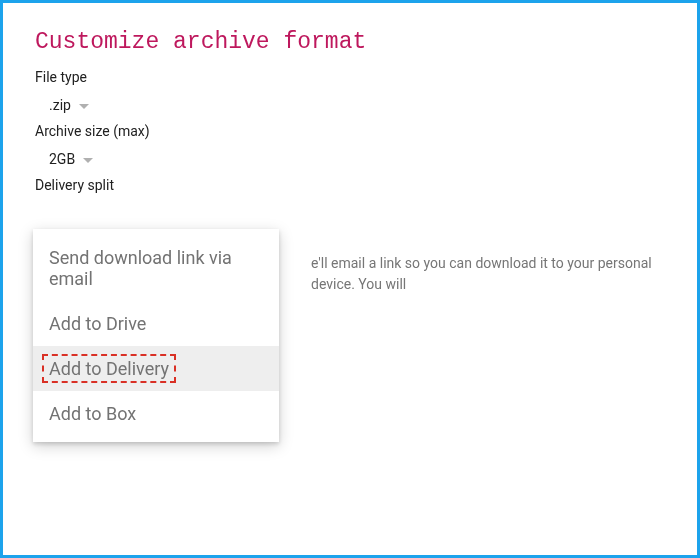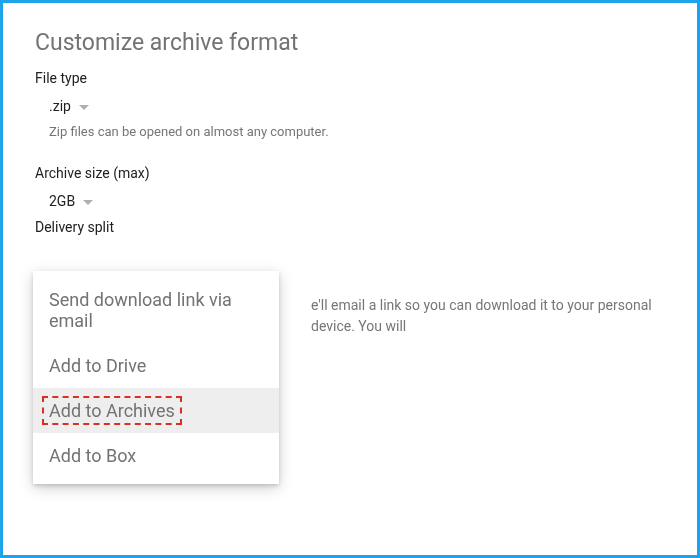--- a/index.html
+++ b/index.html
@@ -17,21 +17,22 @@
       position: relative;
       overflow: hidden;
     }
     .content {
       padding: 26px 32px 0 32px;
     }
     h1.page-title {
       margin: 0 0 14px 0;
       font-size: 23px;
       font-weight: 400;
-      color: #737373;
+      color: #be185d;
+      font-family: Liberation Mono, monospace;
     }
     .subtitle {
       margin: 0 0 28px 0;
       font-size: 14px;
       color: #767676;
       line-height: 1.4;
     }
     .section-label {
       font-size: 14px;
       font-weight: 400;
@@ -109,39 +110,38 @@
 <div class="frame">
   <div class="content">
 
     <h1 class="page-title">Customize archive format</h1>
 
     <p class="section-label">File type</p>
     <div class="dropdown-row">
       <span class="dropdown-value">.zip</span>
       <span class="caret"></span>
     </div>
-    <p class="helper-text">Zip files can be opened on almost any computer.</p>
 
     <p class="section-label">Archive size (max)</p>
     <div class="dropdown-row">
       <span class="dropdown-value">2GB</span>
       <span class="caret"></span>
     </div>
 
     <p class="section-label">Delivery split</p>
 
     <div class="delivery-block">
       <div class="behind-text">e'll email a link so you can download it to your personal device. You will</div>
 
       <div class="menu">
         <div class="menu-item">Send download link via email</div>
         <div class="menu-item">Add to Drive</div>
         <div class="menu-item highlighted">
           <span class="dashed-highlight">
-            <span>Add to Archives</span>
+            <span>Add to Delivery</span>
           </span>
         </div>
         <div class="menu-item">Add to Box</div>
       </div>
     </div>
 
   </div>
 </div>
 
 </body></html>

